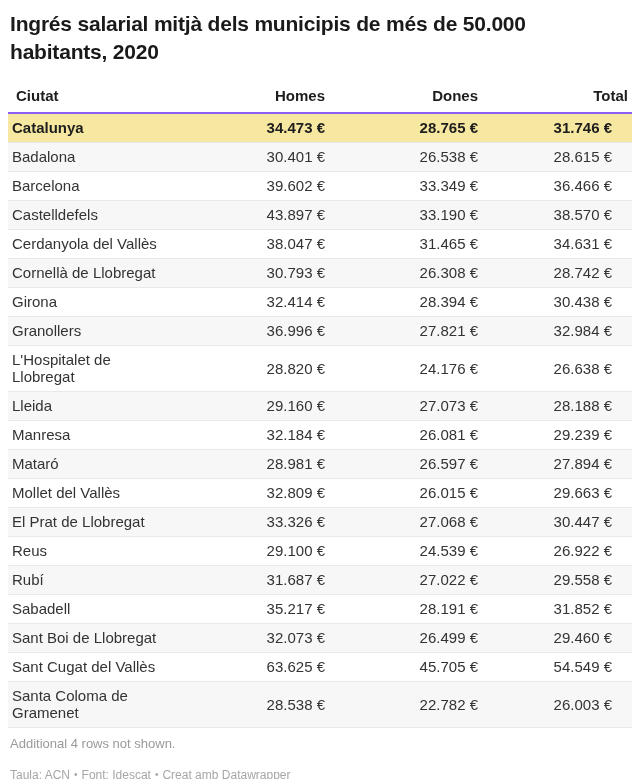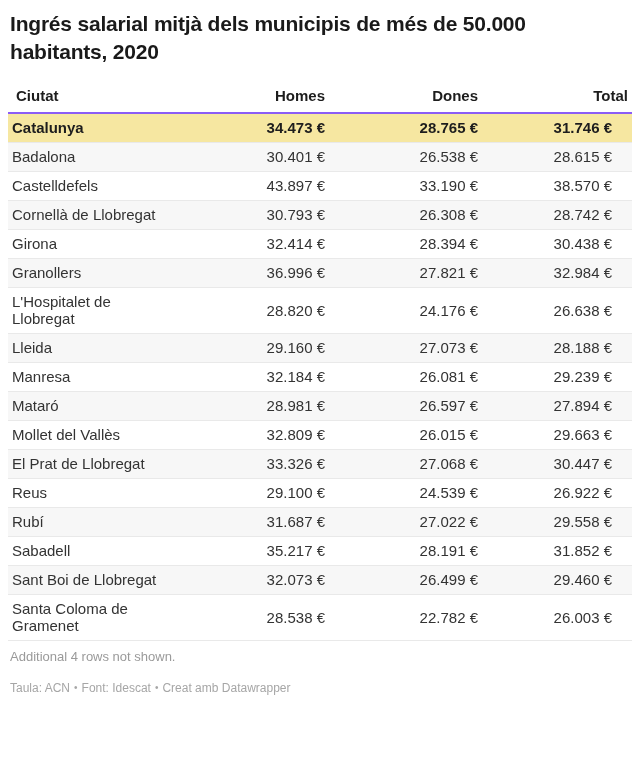--- a/index.html
+++ b/index.html
@@ -104,26 +104,38 @@
       <td class="c-num">28.765 €</td>
       <td class="c-num c-total">31.746 €</td>
     </tr>
         <tr>
       <td class="c-city">Badalona</td>
       <td class="c-num">30.401 €</td>
       <td class="c-num">26.538 €</td>
       <td class="c-num c-total">28.615 €</td>
     </tr>
         <tr>
+      <td class="c-city">Barcelona</td>
+      <td class="c-num">39.602 €</td>
+      <td class="c-num">33.349 €</td>
+      <td class="c-num c-total">36.466 €</td>
+    </tr>
+        <tr>
       <td class="c-city">Castelldefels</td>
       <td class="c-num">43.897 €</td>
       <td class="c-num">33.190 €</td>
       <td class="c-num c-total">38.570 €</td>
     </tr>
         <tr>
+      <td class="c-city">Cerdanyola del Vallès</td>
+      <td class="c-num">38.047 €</td>
+      <td class="c-num">31.465 €</td>
+      <td class="c-num c-total">34.631 €</td>
+    </tr>
+        <tr>
       <td class="c-city">Cornellà de Llobregat</td>
       <td class="c-num">30.793 €</td>
       <td class="c-num">26.308 €</td>
       <td class="c-num c-total">28.742 €</td>
     </tr>
         <tr>
       <td class="c-city">Girona</td>
       <td class="c-num">32.414 €</td>
       <td class="c-num">28.394 €</td>
       <td class="c-num c-total">30.438 €</td>
@@ -188,20 +200,26 @@
       <td class="c-num">28.191 €</td>
       <td class="c-num c-total">31.852 €</td>
     </tr>
         <tr>
       <td class="c-city">Sant Boi de Llobregat</td>
       <td class="c-num">32.073 €</td>
       <td class="c-num">26.499 €</td>
       <td class="c-num c-total">29.460 €</td>
     </tr>
         <tr>
+      <td class="c-city">Sant Cugat del Vallès</td>
+      <td class="c-num">63.625 €</td>
+      <td class="c-num">45.705 €</td>
+      <td class="c-num c-total">54.549 €</td>
+    </tr>
+        <tr>
       <td class="c-city">Santa Coloma de Gramenet</td>
       <td class="c-num">28.538 €</td>
       <td class="c-num">22.782 €</td>
       <td class="c-num c-total">26.003 €</td>
     </tr>
       </tbody>
   </table>
 
   <p class="notes">Additional 4 rows not shown.</p>
 

